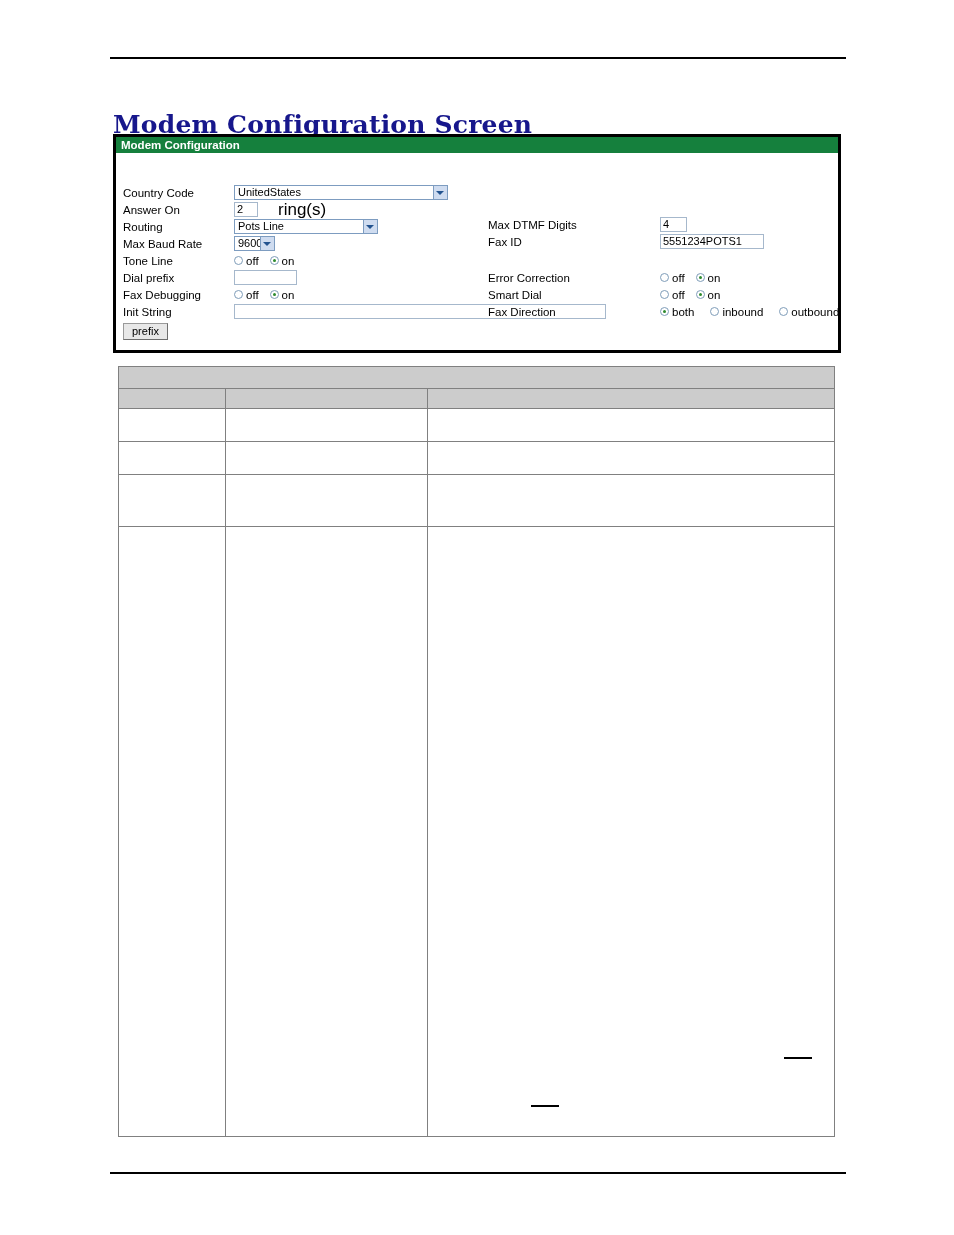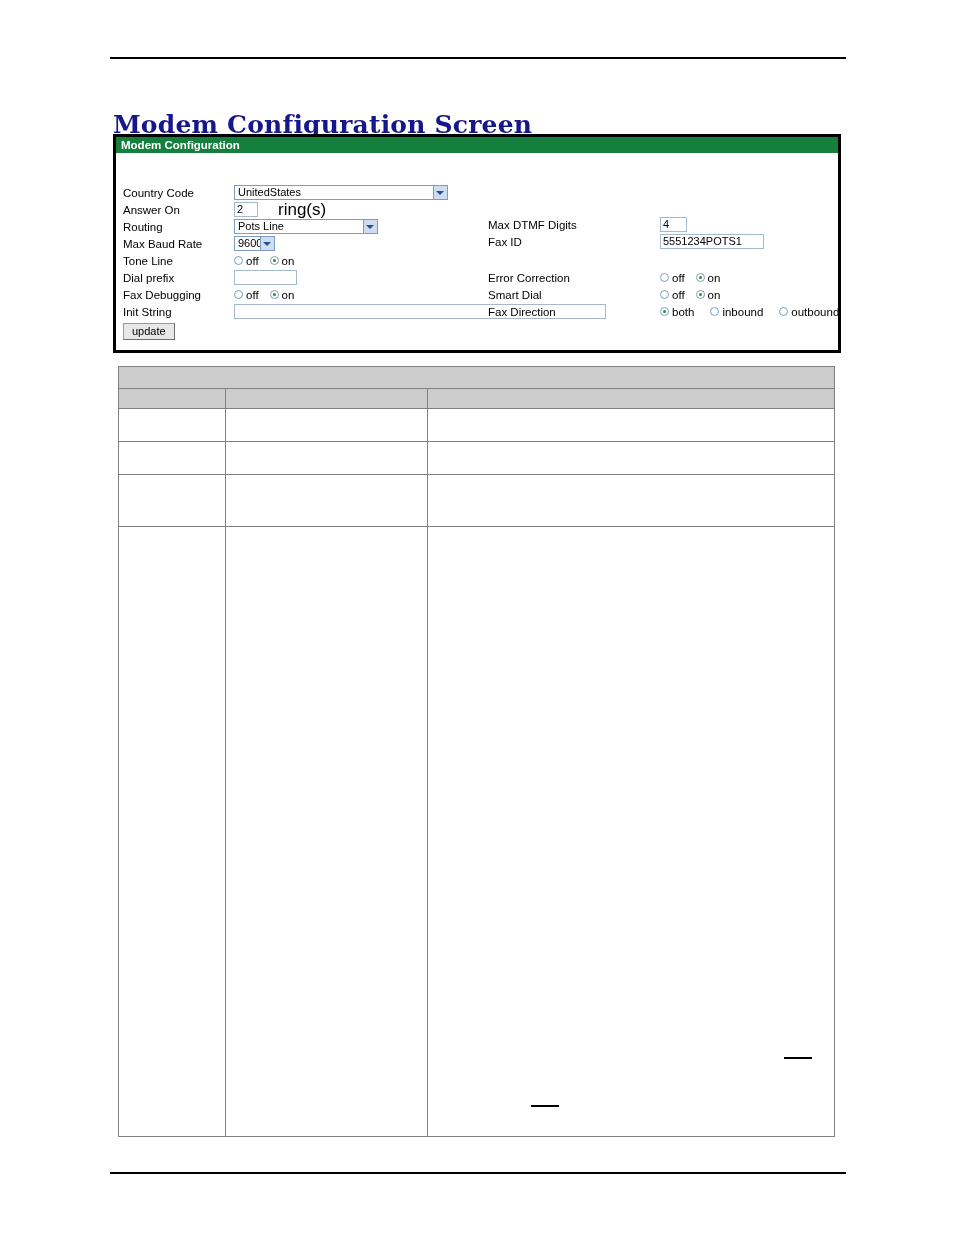--- a/index.html
+++ b/index.html
@@ -380,21 +380,21 @@
           </span>
           <span class="radio-opt">
             <i class="radio-dot"></i>
             <span>outbound</span>
           </span>
         </span>
       </div>
 
     </div>
 
-    <button class="btn-update">update</button>
+    <button class="btn-update">prefix</button>
 
   </div>
 </div>
 
 <table class="ref-table">
   <colgroup>
     <col class="col-a">
       <col class="col-b">
       <col class="col-c">
   </colgroup>

